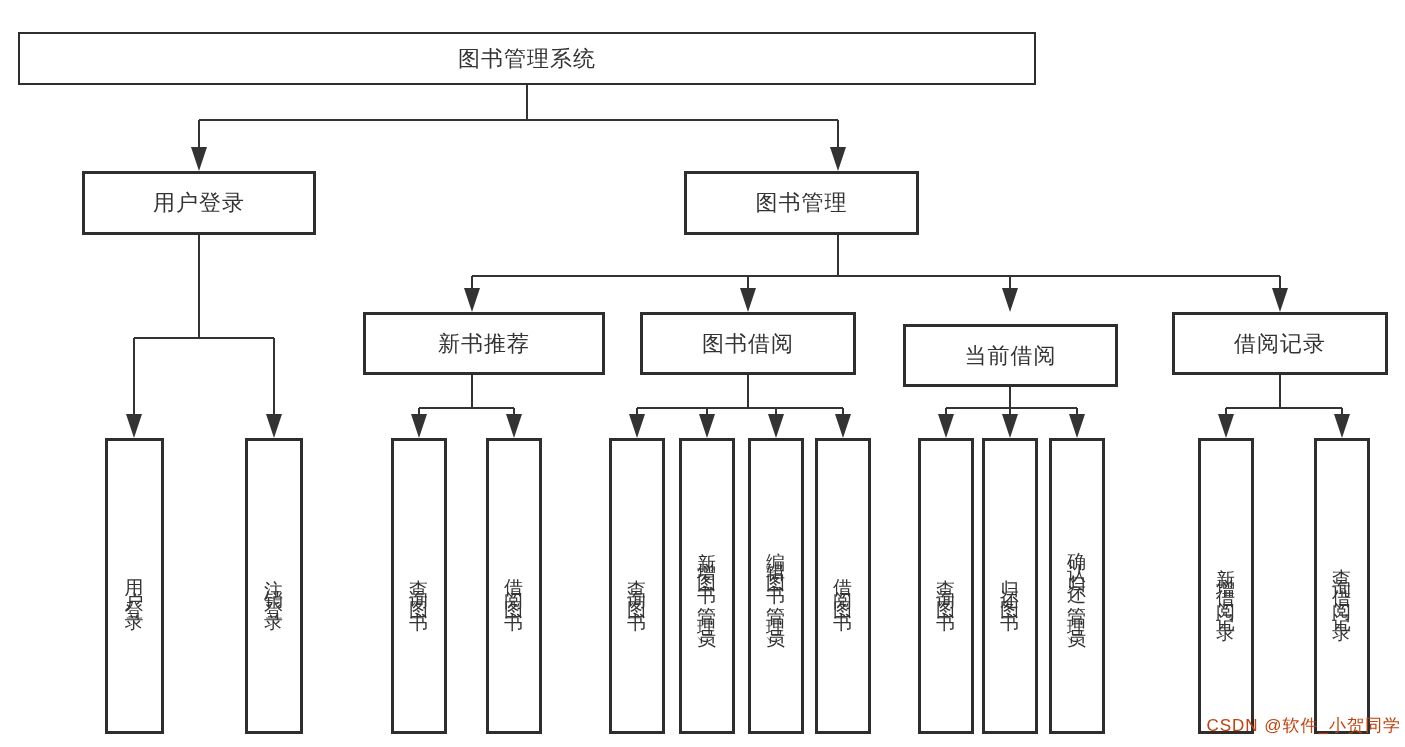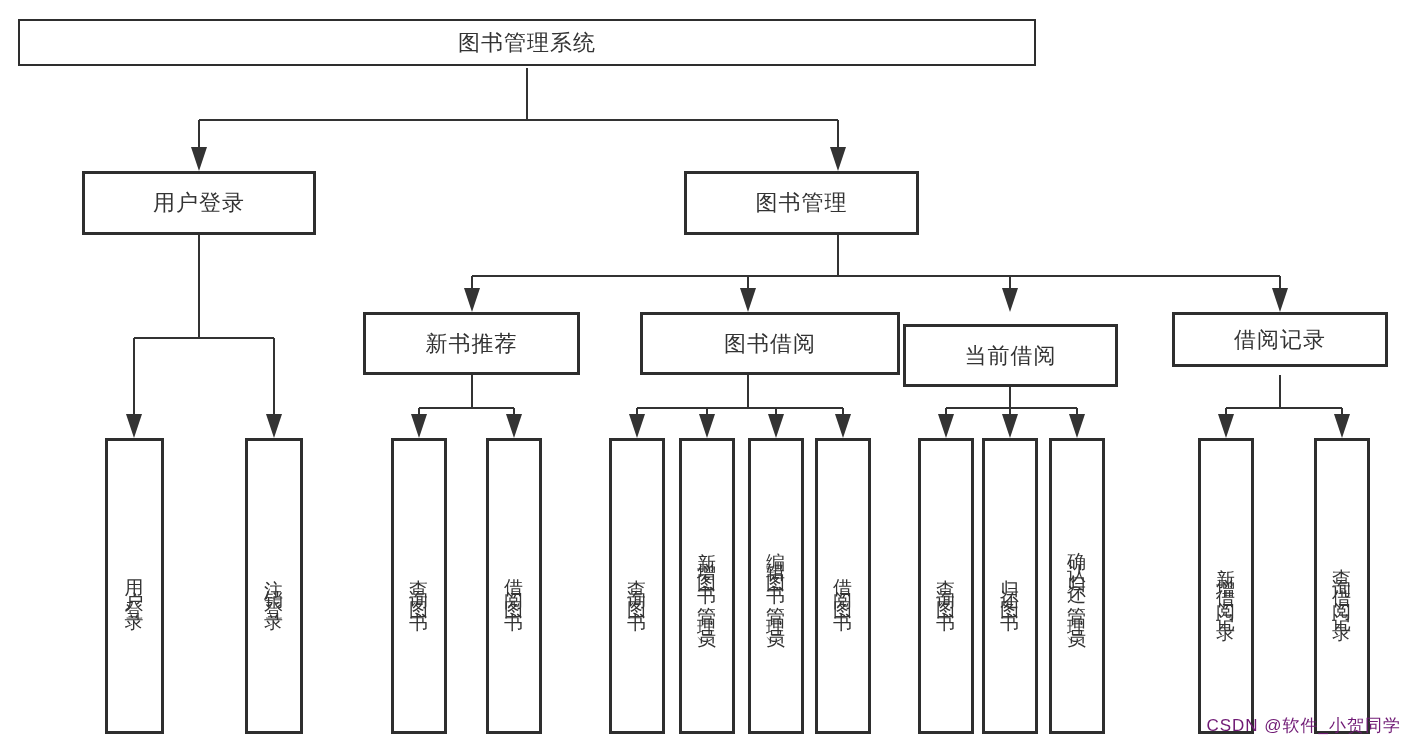--- a/index.html
+++ b/index.html
@@ -15,21 +15,21 @@
     box-sizing:border-box;color:#333333;
   }
   .node.h span{font-size:22px;letter-spacing:1px;white-space:nowrap;}
   .node.root{border-width:2px;}
   .node.v span{
     writing-mode:vertical-rl;text-orientation:mixed;
     font-size:19px;letter-spacing:11px;line-height:1;white-space:nowrap;
   }
   .watermark{
     position:absolute;right:4px;top:714px;
-    font-size:17px;color:#701a75;letter-spacing:1px;white-space:nowrap;
+    font-size:17px;color:#c2410c;letter-spacing:1px;white-space:nowrap;
   }
 </style>
 </head>
 <body>
 
 <div id="stage">
 
   <svg class="wires" width="1405" height="747" viewBox="0 0 1405 747">
       <line x1="527" y1="68" x2="527" y2="120" stroke="#333333" stroke-width="2"></line>
       <line x1="199" y1="235" x2="199" y2="338" stroke="#333333" stroke-width="2"></line>
@@ -78,41 +78,41 @@
       <line x1="1010" y1="408" x2="1010" y2="418" stroke="#333333" stroke-width="2"></line>
       <polygon points="1002,414 1018,414 1010,438" fill="#333333"></polygon>
       <line x1="1077" y1="408" x2="1077" y2="418" stroke="#333333" stroke-width="2"></line>
       <polygon points="1069,414 1085,414 1077,438" fill="#333333"></polygon>
       <line x1="1226" y1="408" x2="1226" y2="418" stroke="#333333" stroke-width="2"></line>
       <polygon points="1218,414 1234,414 1226,438" fill="#333333"></polygon>
       <line x1="1342" y1="408" x2="1342" y2="418" stroke="#333333" stroke-width="2"></line>
       <polygon points="1334,414 1350,414 1342,438" fill="#333333"></polygon>
     </svg>
 
-  <div class="node h root" style="left:18px;top:19px;width:1018px;height:47px">
+  <div class="node h root" style="left:18px;top:32px;width:1018px;height:53px">
     <span>图书管理系统</span>
   </div>
 
   <div class="node h" style="left:82px;top:171px;width:234px;height:64px">
     <span>用户登录</span>
   </div>
   <div class="node h" style="left:684px;top:171px;width:235px;height:64px">
     <span>图书管理</span>
   </div>
 
-  <div class="node h" style="left:363px;top:312px;width:217px;height:63px">
+  <div class="node h" style="left:363px;top:312px;width:242px;height:63px">
     <span>新书推荐</span>
   </div>
-  <div class="node h" style="left:640px;top:312px;width:260px;height:63px">
+  <div class="node h" style="left:640px;top:312px;width:216px;height:63px">
     <span>图书借阅</span>
   </div>
   <div class="node h" style="left:903px;top:324px;width:215px;height:63px">
     <span>当前借阅</span>
   </div>
-  <div class="node h" style="left:1172px;top:312px;width:216px;height:55px">
+  <div class="node h" style="left:1172px;top:312px;width:216px;height:63px">
     <span>借阅记录</span>
   </div>
 
   <div class="node v" style="left:105px;top:438px;width:59px;height:296px">
     <span>用户登录</span>
   </div>
   <div class="node v" style="left:245px;top:438px;width:58px;height:296px">
     <span>注销登录</span>
   </div>
 

